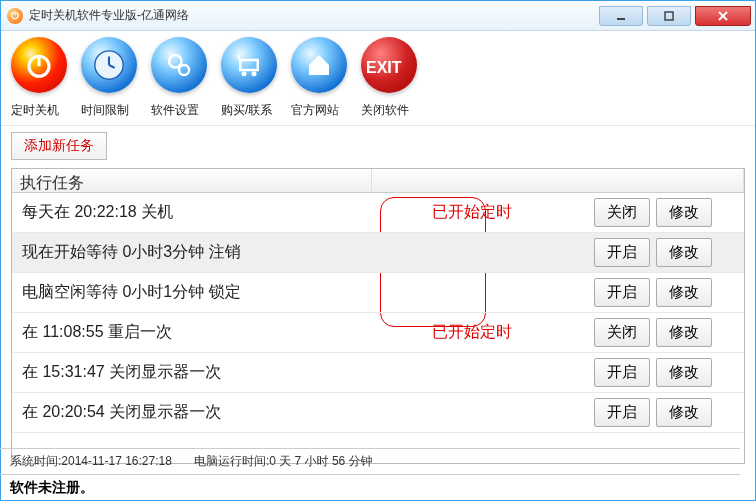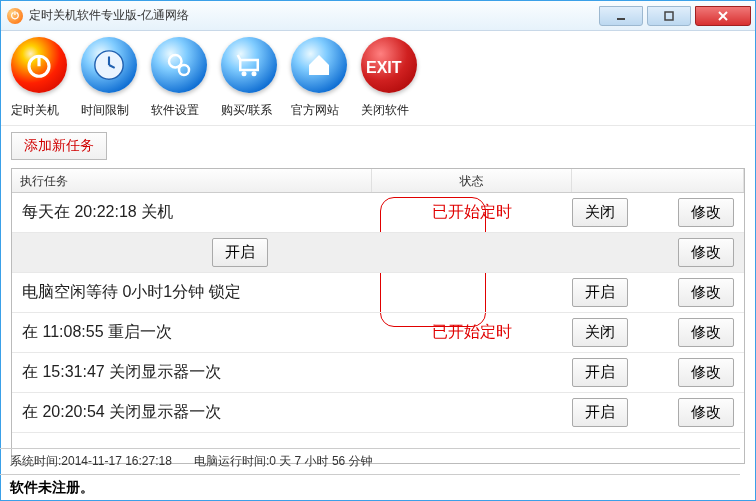--- a/index.html
+++ b/index.html
@@ -16,31 +16,31 @@
 .toolbar{height:95px;display:flex;padding:6px 10px 0 10px;gap:14px;border-bottom:1px solid #e8e8e8;}
 .tool{display:flex;flex-direction:column;align-items:flex-start;cursor:pointer;}
 .tool .circle{width:56px;height:56px;border-radius:50%;display:flex;align-items:center;justify-content:center;box-shadow:0 2px 4px rgba(0,0,0,.25);}
 .tool .label{font-size:12px;color:#222;margin-top:9px;}
 .c-red{background:radial-gradient(circle at 35% 30%,#ffefc0 0%,#ffd000 15%,#ff2000 55%,#c00000 100%);}
 .c-blue{background:radial-gradient(circle at 35% 30%,#e8f8ff 0%,#80ccff 30%,#0868d0 80%);}
 .c-darkred{background:radial-gradient(circle at 35% 30%,#ff8080 0%,#d02020 50%,#a00000 100%);}
 .addrow{padding:6px 10px;}
 .addbtn{padding:4px 12px;font-size:14px;color:#d00000;background:linear-gradient(#fdfdfd,#f0f0f0);border:1px solid #bbb;cursor:pointer;}
 .listwrap{border:1px solid #bbb;margin:2px 10px 0 10px;height:296px;overflow:hidden;}
-.listhead{display:flex;height:24px;background:linear-gradient(#fefefe,#f0f0f0);border-bottom:1px solid #ccc;font-size:12px;color:#333;}
+.listhead{display:flex;height:24px;background:linear-gradient(#fefefe,#f0f0f0);border-bottom:1px solid #ccc;font-size:16px;color:#333;}
 .listhead .col{padding:4px 8px;border-right:1px solid #e0e0e0;}
 .col-task{width:360px;}
 .col-status{width:200px;text-align:center;}
 .col-act{flex:1;}
 .rows{overflow-y:auto;}
 .row{display:flex;align-items:center;height:40px;border-bottom:1px solid #e8e8e8;font-size:16px;position:relative;}
 .row.sel{background:#efefef;}
 .row .task{width:360px;padding-left:10px;color:#222;}
 .row .status{width:200px;text-align:center;color:#e00000;font-size:16px;}
-.row .actions{flex:1;display:flex;justify-content:space-between;gap:6px;padding-right:10px;}
+.row .actions{flex:1;display:flex;justify-content:center;gap:6px;padding-right:10px;}
 .abtn{padding:4px 12px;font-size:15px;background:linear-gradient(#fdfdfd,#ececec);border:1px solid #aaa;border-radius:2px;cursor:pointer;}
 .status-frame{position:absolute;left:368px;top:28px;width:106px;height:130px;border:1.5px solid #e00000;border-radius:14px;pointer-events:none;}
 .footer{position:absolute;bottom:0;left:0;right:16px;border-top:1px solid #ccc;}
 .footer .sys{font-size:12px;color:#333;padding:4px 10px;display:flex;gap:22px;border-bottom:1px solid #ccc;}
 .footer .reg{font-size:14px;font-weight:bold;color:#000;padding:4px 10px;}
 </style>
 </head>
 <body>
 
 <div class="titlebar">
@@ -124,34 +124,34 @@
     </div>
   </div>
 
 <div class="addrow">
   <button class="addbtn">添加新任务</button>
 </div>
 
 <div class="listwrap" style="position:relative;">
   <div class="listhead">
     <div class="col col-task">执行任务</div>
-    <div class="col col-status">状态</div>
     <div class="col col-act"></div>
   </div>
   <div class="status-frame"></div>
   <div class="rows" id="rows">
       <div class="row">
         <div class="task">每天在 20:22:18 关机</div>
         <div class="status">已开始定时</div>
         <div class="actions">
           <button class="abtn">关闭</button>
           <button class="abtn">修改</button>
         </div>
       </div>
       <div class="row sel">
+        <div class="task">现在开始等待 0小时3分钟 注销</div>
         <div class="status"></div>
         <div class="actions">
           <button class="abtn">开启</button>
           <button class="abtn">修改</button>
         </div>
       </div>
       <div class="row">
         <div class="task">电脑空闲等待 0小时1分钟 锁定</div>
         <div class="status"></div>
         <div class="actions">

